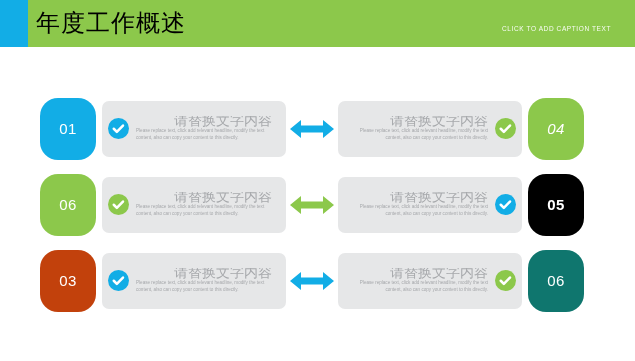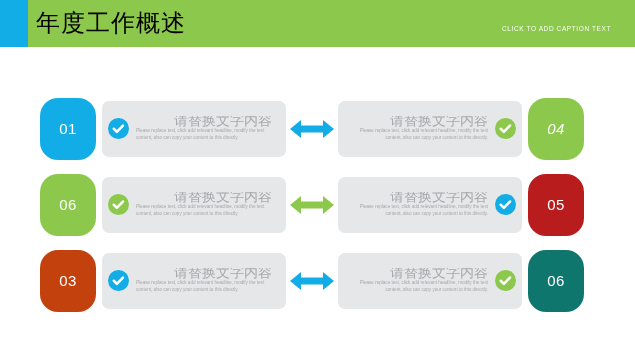--- a/index.html
+++ b/index.html
@@ -208,21 +208,21 @@
         <div class="card-body" style="color: rgb(167, 169, 172);">Please replace text, click add relevant headline, modify the text content, also can copy your content to this directly.</div>
       </div>
       <span class="check">
         <svg width="21" height="21" viewBox="0 0 24 24">
             <circle cx="12" cy="12" r="12" fill="#12ADE6"></circle>
             <path d="M6.6 12.3l3.5 3.5 7-7.2" stroke="#fff" stroke-width="2.9" fill="none" stroke-linecap="round" stroke-linejoin="round"></path>
           </svg>
       </span>
     </div>
     <div class="spacer-mid"></div>
-    <div class="num-tile" style="background: #b91c1c;">05</div>
+    <div class="num-tile" style="background: #000000; font-weight: bold;">05</div>
   </div>
 
   <div class="row">
     <div class="spacer-left"></div>
     <div class="num-tile" style="background: #c2410c;">03</div>
     <div class="spacer-mid"></div>
     <div class="card card-left" style="background: rgb(230, 231, 232);">
       <span class="check">
         <svg width="21" height="21" viewBox="0 0 24 24">
             <circle cx="12" cy="12" r="12" fill="#12ADE6"></circle>

